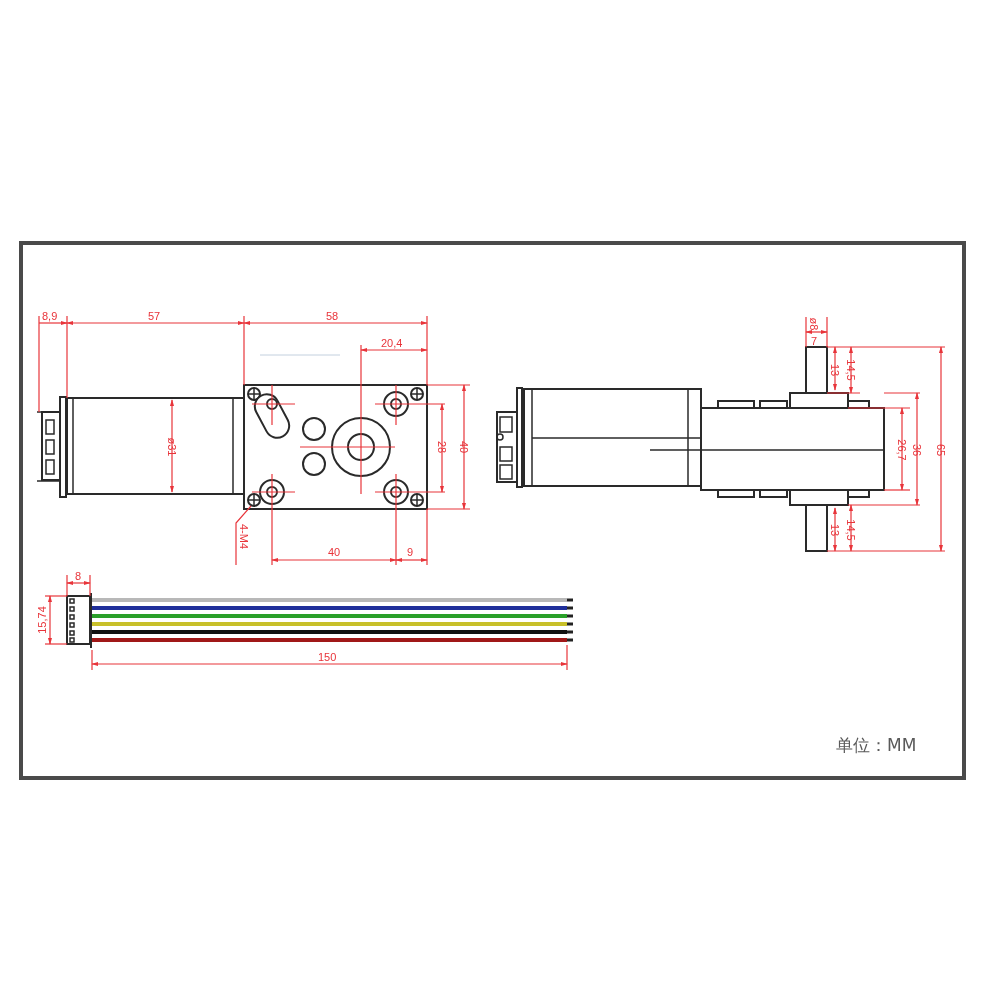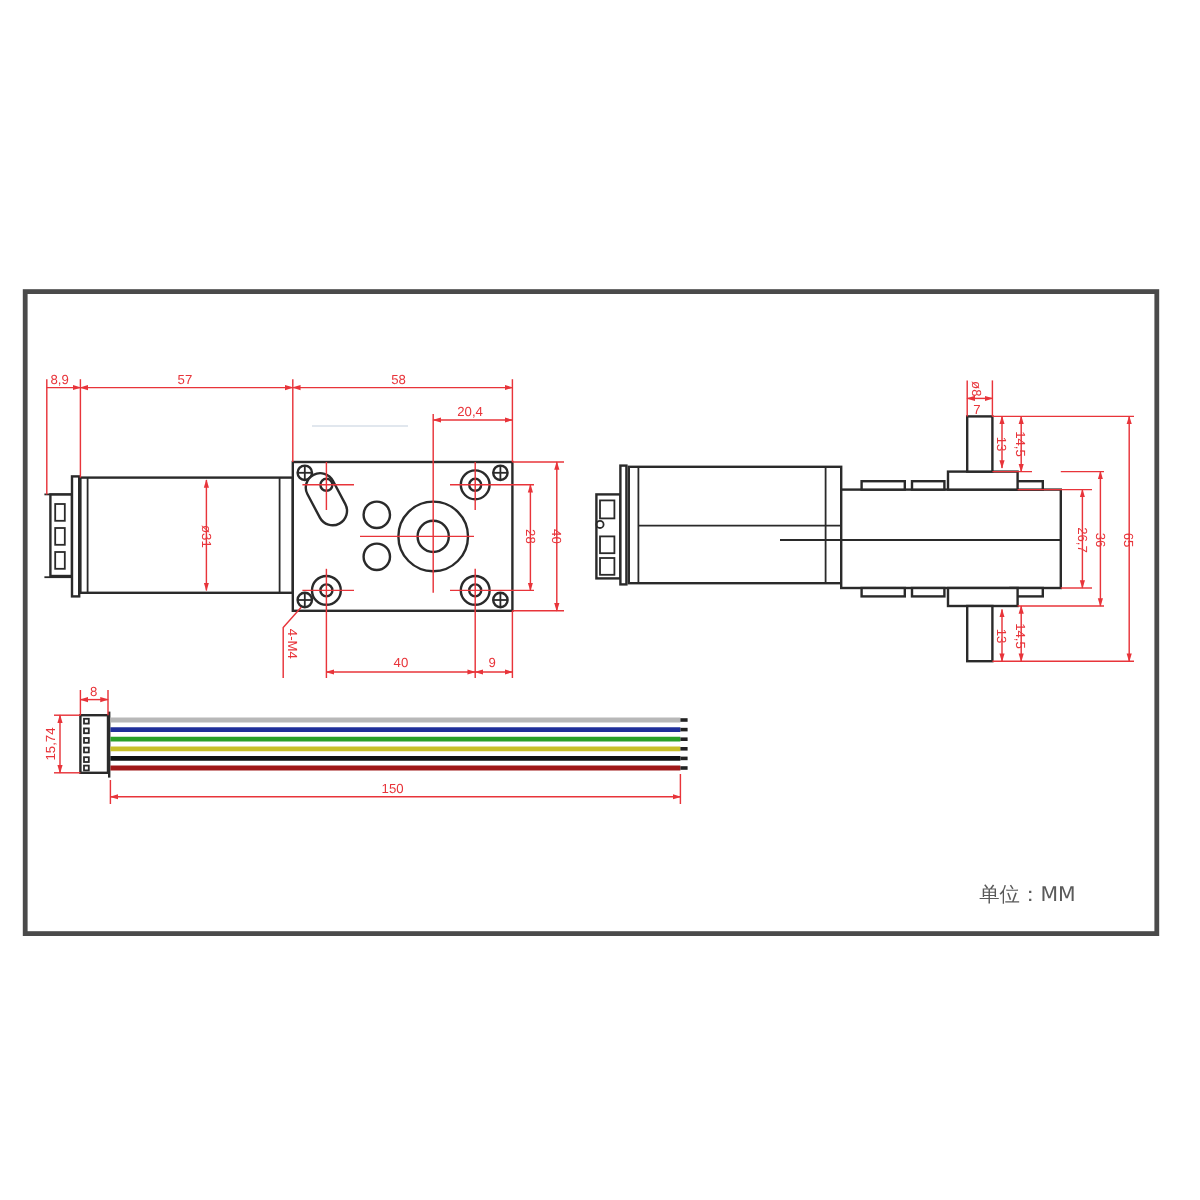--- a/index.html
+++ b/index.html
@@ -4,21 +4,21 @@
 <style>
   html, body { margin: 0; padding: 0; background: #ffffff; }
   body { width: 1000px; height: 1000px; position: relative; overflow: hidden; font-family: "Liberation Sans", sans-serif; }
   #drawing { position: absolute; left: 0; top: 0; width: 1000px; height: 1000px; }
   .frame { fill: none; stroke: #4a4a4a; stroke-width: 4; }
   .part { fill: #ffffff; stroke: #2a2a2a; stroke-width: 2; }
   .part-thin { fill: none; stroke: #2a2a2a; stroke-width: 1.5; }
   .dim { stroke: #e8343a; stroke-width: 1.2; fill: none; }
   .dimtxt { fill: #e8343a; font-family: "Liberation Sans", sans-serif; font-size: 11px; }
   .center { stroke: #e8343a; stroke-width: 1.2; }
-  .unit-label { position: absolute; left: 816px; top: 734px; font-family: "DejaVu Sans", sans-serif; font-size: 17px; color: #5a5a5a; }
+  .unit-label { position: absolute; left: 836px; top: 734px; font-family: "DejaVu Sans", sans-serif; font-size: 17px; color: #5a5a5a; }
   .faint { stroke: #9bb0c8; stroke-width: 1; opacity: 0.6; }
 </style>
 </head>
 <body>
 
 <svg id="drawing" viewBox="0 0 1000 1000" xmlns="http://www.w3.org/2000/svg">
   <defs>
     <marker id="arr" viewBox="0 0 10 10" refX="9" refY="5" markerWidth="6" markerHeight="6" orient="auto-start-reverse">
       <path d="M0,2 L10,5 L0,8 z" fill="#e8343a"></path>
     </marker>

